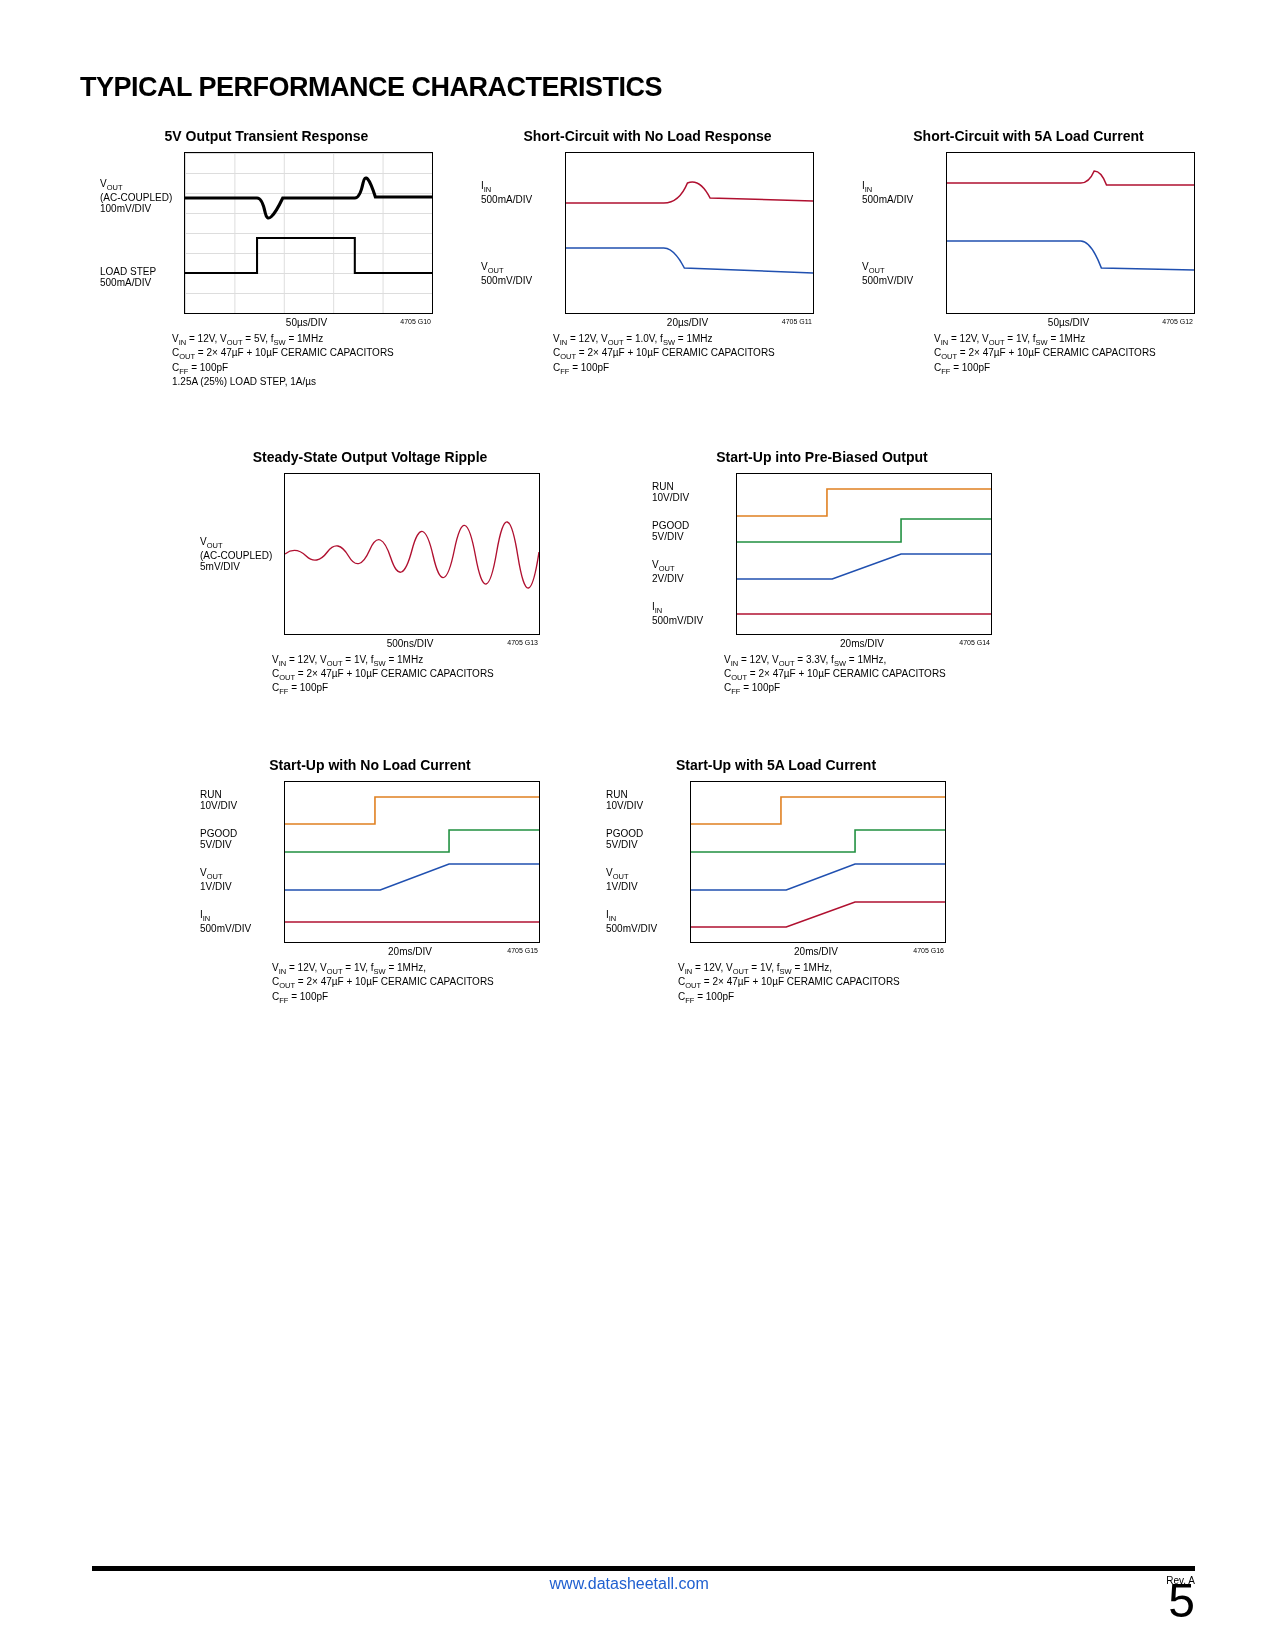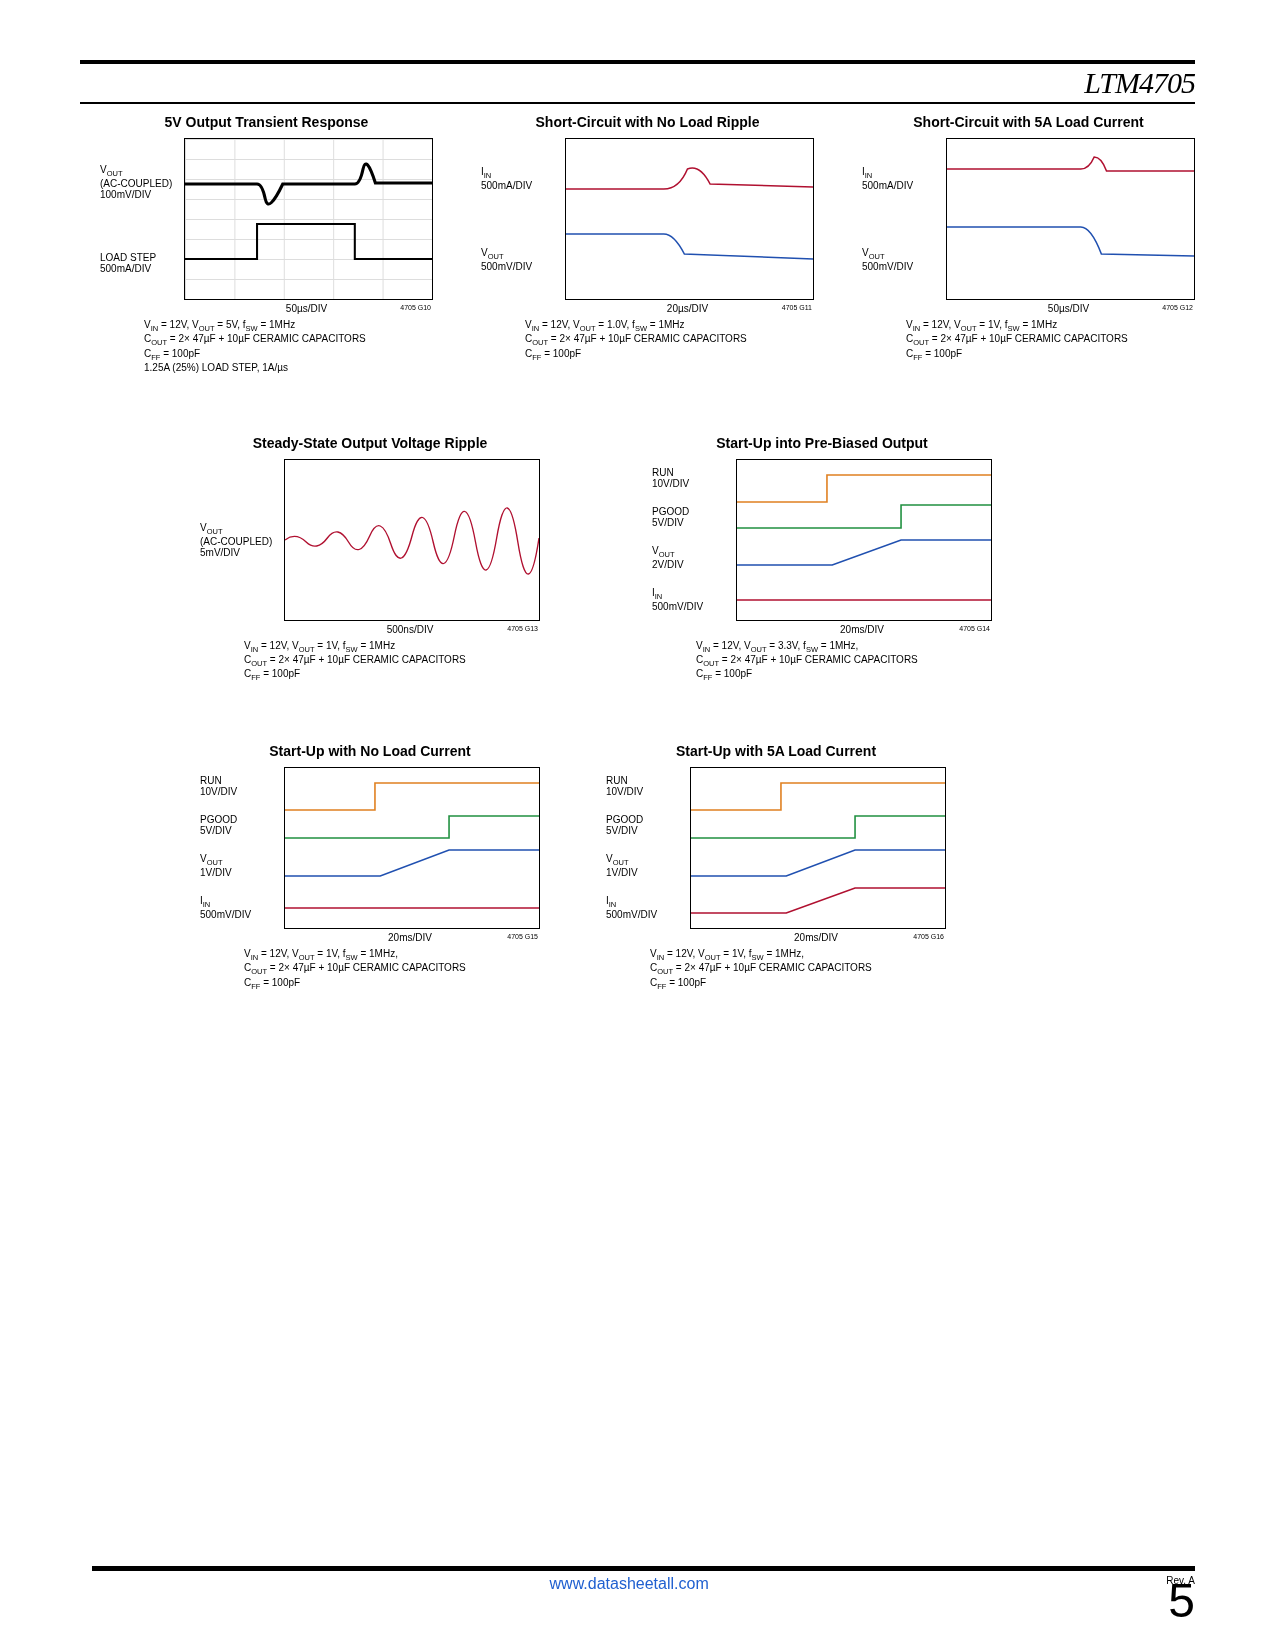--- a/index.html
+++ b/index.html
@@ -9,37 +9,35 @@
 .sec{font:900 27px Arial;letter-spacing:-0.5px;margin:12px 0 25px 0}
 .row{display:flex;justify-content:flex-start;gap:48px;margin-bottom:60px;padding-left:20px}
 .chartblk{width:340px}
 .ctitle{font:700 14px Arial;text-align:center;margin-bottom:8px}
 .scope{position:relative;display:flex;align-items:stretch}
 .ylabels{width:80px;display:flex;flex-direction:column;justify-content:space-around;font:400 10px Arial;text-align:left;padding-right:4px}
 .yl{line-height:1.1}
 .plotbox{flex:1;height:160px;border:1px solid #000;position:relative;background:#fff}
 .plotbox.grid{background-image:linear-gradient(to right,#ddd 1px,transparent 1px),linear-gradient(to bottom,#ddd 1px,transparent 1px);background-size:20% 12.5%}
 .xaxis{font:400 10px Arial;text-align:center;margin-top:3px}
-.cond{font:400 10px Arial;margin-top:8px;line-height:1.25;margin-left:44px}
+.cond{font:400 10px Arial;margin-top:8px;line-height:1.25;margin-left:72px}
 .fid{font:400 7px Arial;text-align:right;margin-top:-10px;padding-right:2px;color:#000}
 svg{position:absolute;inset:0;width:100%;height:100%}
 .ft{position:absolute;bottom:30px;left:92px;right:80px;border-top:5px solid #000}
 .ftrow{display:flex;justify-content:space-between;align-items:flex-start;padding-top:4px}
 .link{color:#2060d0;font:400 16px Arial}
 .rev{font:400 10px Arial;text-align:center}
 .pg{font:400 48px Arial;line-height:0.8;margin-top:-4px}
 sub{font-size:0.75em}
 </style>
 </head>
 <body>
 
 <div class="page">
-  <div class="hd">
-    <div class="pn">LTM4705</div>
-  </div>
+  <div class="sec">TYPICAL PERFORMANCE CHARACTERISTICS</div>
 
   <div class="row" id="row1">
       <div class="chartblk">
     <div class="ctitle">5V Output Transient Response</div>
     <div class="scope">
       <div class="ylabels">
             <div class="yl">V<sub>OUT</sub><br>(AC-COUPLED)<br>100mV/DIV</div>
             <div class="yl">LOAD STEP<br>500mA/DIV</div>
           </div>
       <div class="plotbox grid">
@@ -49,21 +47,21 @@
             </svg>
       </div>
     </div>
     <div style="margin-left:80px">
       <div class="xaxis">50µs/DIV</div>
       <div class="fid">4705 G10</div>
     </div>
     <div class="cond">V<sub>IN</sub> = 12V, V<sub>OUT</sub> = 5V, f<sub>SW</sub> = 1MHz<br>C<sub>OUT</sub> = 2× 47µF + 10µF CERAMIC CAPACITORS<br>C<sub>FF</sub> = 100pF<br>1.25A (25%) LOAD STEP, 1A/µs</div>
   </div>
       <div class="chartblk">
-    <div class="ctitle">Short-Circuit with No Load Ripple</div>
+    <div class="ctitle">Short-Circuit with No Load Response</div>
     <div class="scope">
       <div class="ylabels">
             <div class="yl">I<sub>IN</sub><br>500mA/DIV</div>
             <div class="yl">V<sub>OUT</sub><br>500mV/DIV</div>
           </div>
       <div class="plotbox ">
         <svg viewBox="0 0 240 160" preserveAspectRatio="none">
               <path fill="none" stroke="#B01030" stroke-width="1.5" d="M0,50 L95,50 Q110,50 118,30 Q130,25 140,45 L240,48"></path>
               <path fill="none" stroke="#2050B0" stroke-width="1.5" d="M0,95 L95,95 Q105,95 115,115 L240,120"></path>
             </svg>

